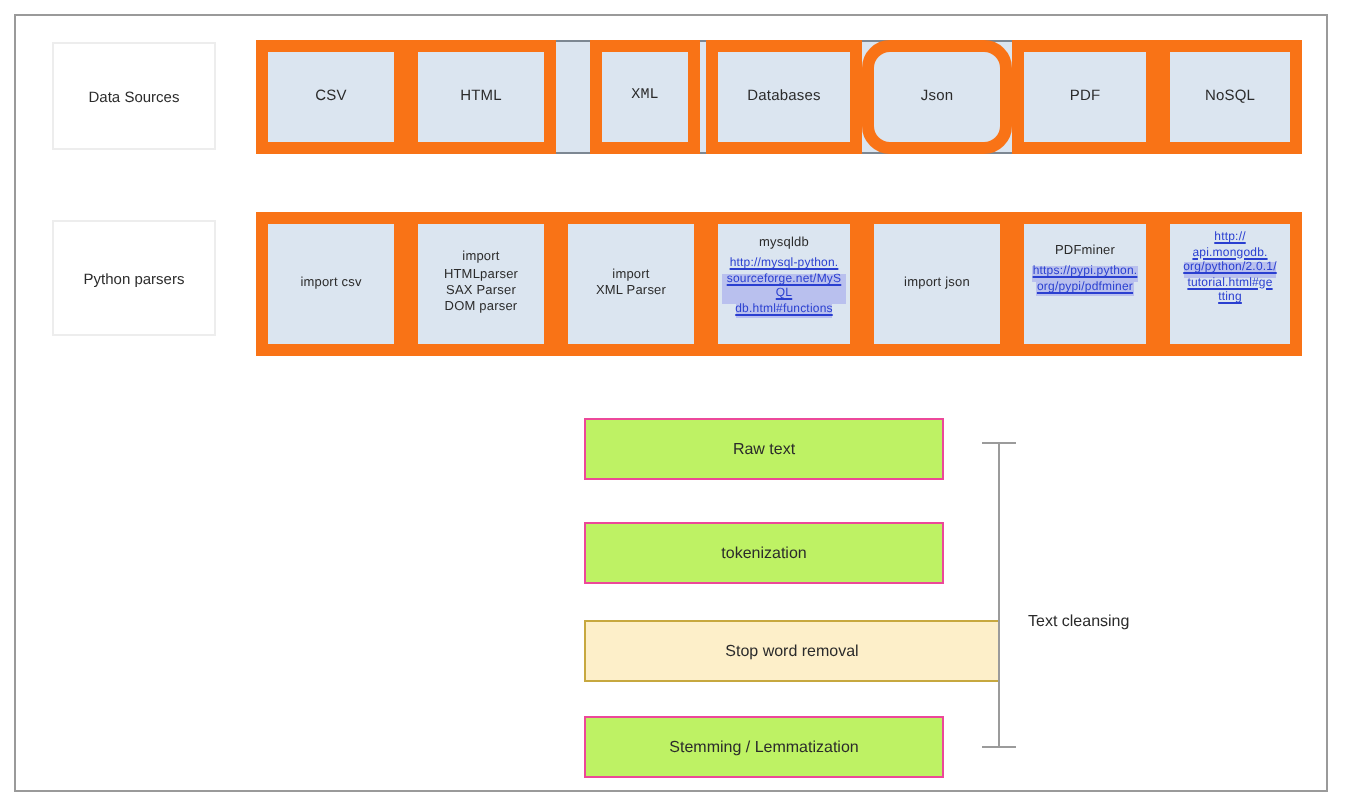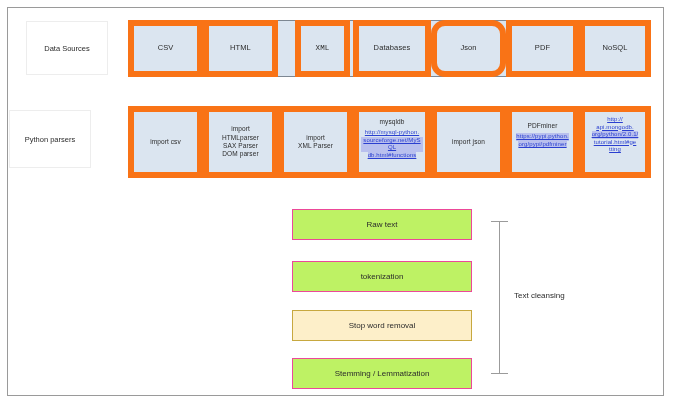--- a/index.html
+++ b/index.html
@@ -158,21 +158,21 @@
   <div class="cell" style="left:431px; top:20px; width:75px; height:57px;border-radius:14px;">
     <span>Json</span>
   </div>
   <div class="cell" style="left:506px; top:20px; width:73px; height:57px;">
     <span>PDF</span>
   </div>
   <div class="cell" style="left:579px; top:20px; width:72px; height:57px;">
     <span>NoSQL</span>
   </div>
 
-  <div class="label-box" style="left:9px; top:110px; width:82px; height:58px;">
+  <div class="label-box" style="left:26px; top:110px; width:82px; height:58px;">
     <span>Python parsers</span>
   </div>
 
   <div class="band" style="left:128px; top:106px; width:523px; height:72px;"></div>
 
   <div class="cell stack" style="left:128px; top:106px; width:75px; height:72px;">
     <span class="mono-sm">import csv</span>
   </div>
 
   <div class="cell stack" style="left:203px; top:106px; width:75px; height:72px;">
@@ -213,27 +213,27 @@
   </div>
 
   <div class="pipe" style="left:292px; top:209px; width:180px; height:31px;">
     <span>Raw text</span>
   </div>
 
   <div class="pipe" style="left:292px; top:261px; width:180px; height:31px;">
     <span>tokenization</span>
   </div>
 
-  <div class="pipe amber" style="left:292px; top:310px; width:180px; height:31px;">
+  <div class="pipe amber" style="left:292px; top:310px; width:208px; height:31px;">
     <span>Stop word removal</span>
   </div>
 
   <div class="pipe" style="left:292px; top:358px; width:180px; height:31px;">
     <span>Stemming / Lemmatization</span>
   </div>
 
   <div class="bracket" style="left:491px; top:221px; width:18px; height:153px;">
     <div class="vline"></div>
     <div class="tick" style="top:0;"></div>
     <div class="tick" style="bottom:0;"></div>
   </div>
-  <div class="bracket-label" style="left:514px; top:291px;">Text cleansing</div>
+  <div class="bracket-label" style="left:514px; top:306px;">Text cleansing</div>
 </div>
 
 </body></html>

